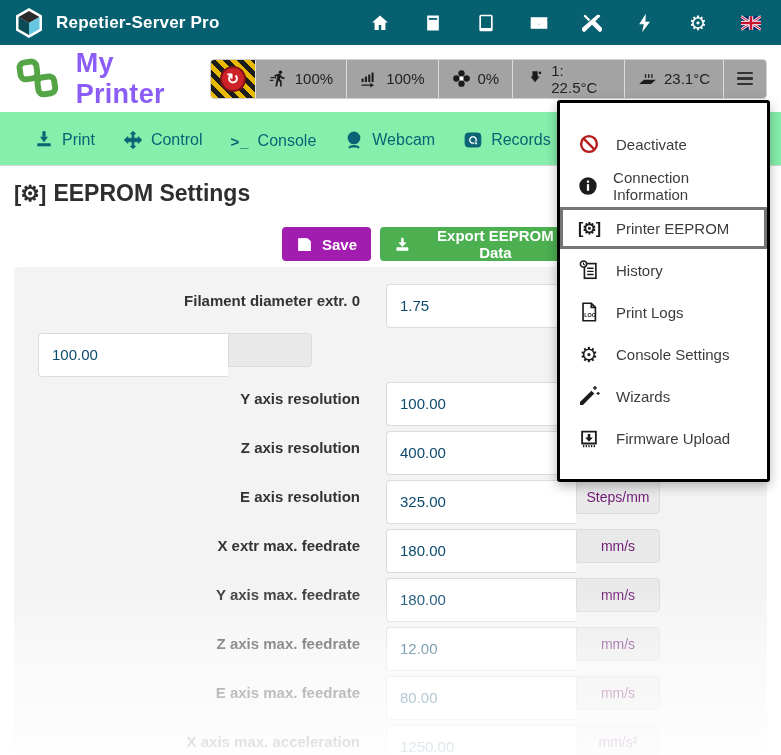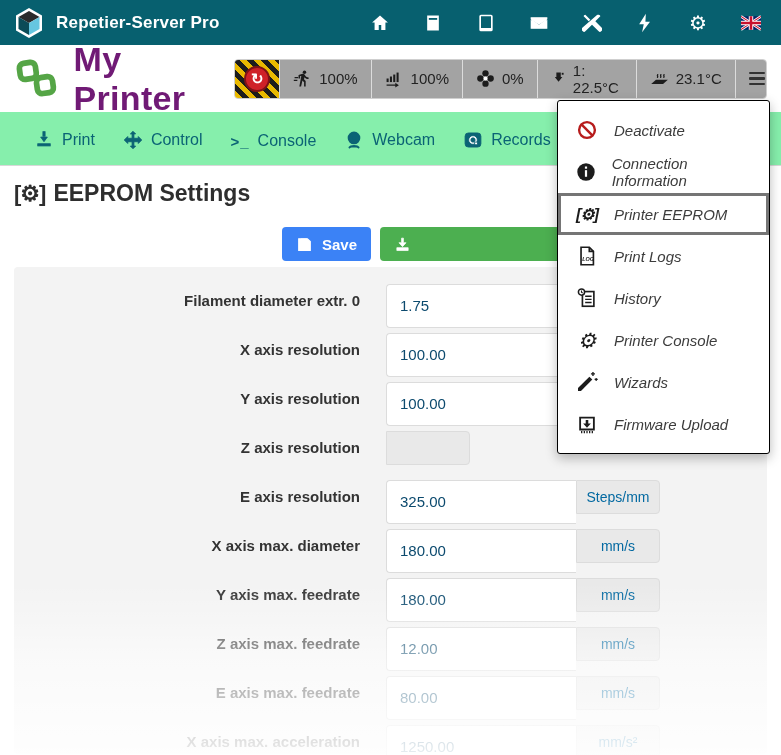--- a/index.html
+++ b/index.html
@@ -16,21 +16,21 @@
   .logo{ width:30px; height:32px; margin-right:12px; flex:0 0 auto;}
   .topbar-title{ font-size:17px; font-weight:700; letter-spacing:.2px;}
   .topbar-icons{ margin-left:auto; display:flex; align-items:center; gap:33px; padding-right:6px;}
   .tico{ width:20px; height:20px; display:flex; align-items:center; justify-content:center; cursor:pointer;}
   .tico svg{ width:20px; height:20px; fill:#fff;}
   .gear-glyph{ font-size:20px; color:#fff; line-height:1;}
   .flag{ width:27px; height:18px; }
   
   .pheader{ height:67px; display:flex; align-items:center; padding:0 14px; background:#fff;}
   .chain{ width:48px; height:42px; margin-right:14px;}
-  .pname{ font-size:34px; font-weight:700; color:#701a75; letter-spacing:.3px;}
+  .pname{ font-size:27px; font-weight:700; color:#8b5cf6; letter-spacing:.3px;}
   .ptools{ margin-left:auto; display:flex; border:1px solid #cfcfcf; border-radius:4px; overflow:hidden; background:#fff; height:40px; align-items:stretch;}
   .pseg{ display:flex; align-items:center; gap:7px; padding:0 13px; border-left:1px solid #dcdcdc; font-size:15px; color:#222; cursor:pointer; background:#a3a3a3;}
   .pseg:first-child{ border-left:none; }
   .pseg svg{ width:19px; height:19px; fill:#1c1c1c;}
   .estop{ padding:0 9px; background:repeating-linear-gradient(45deg,#e9b900 0 5px,#1c1c1c 5px 10px);}
   .estop-btn{ width:26px; height:26px; border-radius:50%; background:#cf2128; border:2px solid #7e1216; color:#fff; font-size:15px; font-weight:700; display:flex; align-items:center; justify-content:center; line-height:1;}
   .hamb{ width:16px; height:2.4px; background:#333; position:relative; border-radius:1px;}
   .hamb::before,.hamb::after{ content:""; position:absolute; left:0; width:16px; height:2.4px; background:#333; border-radius:1px;}
   .hamb::before{ top:-5.5px;} .hamb::after{ top:5.5px;}
   
@@ -40,31 +40,31 @@
   .tab .cons{ font-weight:700; font-size:15px; letter-spacing:1px;}
   .tab-active{ background:#fbfbfb; border:1px solid #d8d8d8; border-bottom:1px solid #fbfbfb; border-radius:4px 4px 0 0; margin-bottom:-1px; color:#2f7585;}
   .chipicon{ font-weight:700; font-size:17px; letter-spacing:-1px; white-space:nowrap;}
   
   .content{ padding:0 14px; position:relative;}
   .page-title{ display:flex; align-items:center; gap:8px; margin-top:14px; font-size:23px; font-weight:700; color:#2e2e2e;}
   .page-title .chipicon{ font-size:22px; font-weight:700;}
   .toolbar-space{ height:60px; }
   .btn{ position:absolute; top:227px; height:34px; border:none; border-radius:4px; color:#fff; font-size:15px; font-weight:700; display:flex; align-items:center; gap:9px; padding:0 14px; cursor:pointer; font-family:inherit;}
   .btn svg{ width:17px; height:17px; fill:#fff; stroke:#fff;}
-  .btn-save{ left:282px; background:#3b82f6;}
+  .btn-save{ left:282px; background:#a21caf;}
   .btn-export{ left:380px; width:205px; background:#4caf50;}
   
   .panel{ margin:0 14px; background:#f3f3f3; border-radius:4px; padding:9px 0 0; height:487px;}
   .frow{ display:flex; align-items:center; height:49px;}
   .flabel{ width:348px; text-align:right; font-size:15px; font-weight:700; color:#333; padding-right:2px;}
   .igroup{ display:flex; margin-left:24px; height:34px;}
   .ifield{ width:190px; height:44px; border:1px solid #dcdcdc; border-right:none; border-radius:4px 0 0 4px; padding:12px 13px; font-size:15px; color:#0c4a6e; background:#fff; font-family:inherit; outline:none;}
-  .iunit{ width:84px; height:34px; background:#e9e9e9; border:1px solid #dcdcdc; border-radius:0 4px 4px 0; display:flex; align-items:center; justify-content:center; font-size:14px; color:#0369a1;}
-  
-  .menu{ position:absolute; left:557px; top:100px; width:213px; background:#fff; border:1px solid #000000; border-radius:3px; box-shadow:0 4px 12px rgba(0,0,0,.28); padding:8px 0; z-index:100;font-style:italic;}
+  .iunit{ width:84px; height:34px; background:#e9e9e9; border:1px solid #dcdcdc; border-radius:0 4px 4px 0; display:flex; align-items:center; justify-content:center; font-size:14px; color:#701a75;}
+  
+  .menu{ position:absolute; left:557px; top:100px; width:213px; background:#fff; border:3px solid #000000; border-radius:3px; box-shadow:0 4px 12px rgba(0,0,0,.28); padding:20px 0; z-index:100;}
   .mitem{ height:42px; display:flex; align-items:center; gap:14px; padding:0 16px; font-size:15px; color:#3c3c3c; cursor:pointer; background:#fff;}
   .mitem .mico{ width:26px; display:flex; align-items:center; justify-content:center;}
   .mitem svg{ width:22px; height:22px;}
   .mitem-active{ border:3px solid #757575; padding:0 13px;}
   .mico .chipicon{ color:#1c1c1c; font-size:16px;}
   .gear-dark{ font-size:21px; color:#1c1c1c; line-height:1;}
   
   .fade{ position:absolute; left:0; right:0; bottom:0; height:172px; z-index:40; pointer-events:none;
     background:linear-gradient(to bottom, rgba(255,255,255,0) 0%, rgba(255,255,255,.55) 45%, rgba(255,255,255,.9) 100%);}
 </style>
@@ -250,60 +250,61 @@
       <rect x="8" y="4.5" width="6.5" height="4" stroke-width="1.8"></rect>
       <rect x="7.5" y="13" width="9" height="7" stroke-width="1.8"></rect>
     </svg>
   <span>Save</span>
 </button>
 <button class="btn btn-export">
   <svg viewBox="0 0 24 24">
       <polygon points="10.7,3 13.3,3 13.3,9.5 17,9.5 12,15 7,9.5 10.7,9.5"></polygon>
       <path d="M4 16.5h16v4H4z"></path>
     </svg>
+  <span>Export EEPROM Data</span>
 </button>
 
 <div class="panel">
 
   <div class="frow">
     <label class="flabel">Filament diameter extr. 0</label>
     <div class="igroup">
         <input class="ifield" value="1.75" style="">
         <span class="iunit"></span>
       </div>
   </div>
   <div class="frow">
-    <label class="flabel">X axis resolution</label>
     <div class="igroup">
         <input class="ifield" value="100.00" style="">
         <span class="iunit"></span>
       </div>
   </div>
   <div class="frow">
     <label class="flabel">Y axis resolution</label>
     <div class="igroup">
         <input class="ifield" value="100.00" style="">
         <span class="iunit"></span>
       </div>
   </div>
   <div class="frow">
     <label class="flabel">Z axis resolution</label>
     <div class="igroup">
+        <input class="ifield" value="400.00" style="">
         <span class="iunit"></span>
       </div>
   </div>
   <div class="frow">
     <label class="flabel">E axis resolution</label>
     <div class="igroup">
         <input class="ifield" value="325.00" style="">
         <span class="iunit">Steps/mm</span>
       </div>
   </div>
   <div class="frow">
-    <label class="flabel">X axis max. diameter</label>
+    <label class="flabel">X extr max. feedrate</label>
     <div class="igroup">
         <input class="ifield" value="180.00" style="">
         <span class="iunit">mm/s</span>
       </div>
   </div>
   <div class="frow">
     <label class="flabel">Y axis max. feedrate</label>
     <div class="igroup">
         <input class="ifield" value="180.00" style="">
         <span class="iunit">mm/s</span>
@@ -351,47 +352,47 @@
           <rect x="10.8" y="6" width="2.4" height="2.4" fill="#fff"></rect>
         </svg>
       </span>
     <span>Connection Information</span>
   </div>
   <div class="mitem mitem-active">
     <span class="mico">
         <span class="chipicon">[⚙]</span>
       </span>
     <span>Printer EEPROM</span>
-  </div>
-  <div class="mitem">
-    <span class="mico">
-        <svg viewBox="0 0 24 24" fill="none">
-          <path d="M5.5 2.5h9l4.5 4.5v14.5h-13.5z" stroke="#1c1c1c" stroke-width="1.8"></path>
-          <path d="M14.5 2.5v4.5H19" stroke="#1c1c1c" stroke-width="1.8"></path>
-          <text x="6.8" y="17.5" font-size="6" font-weight="bold" fill="#1c1c1c" font-family="Liberation Sans, sans-serif">LOG</text>
-        </svg>
-      </span>
-    <span>Print Logs</span>
   </div>
   <div class="mitem">
     <span class="mico">
         <svg viewBox="0 0 24 24" fill="none">
           <rect x="7" y="5" width="12.5" height="16" stroke="#1c1c1c" stroke-width="1.8"></rect>
           <path d="M10 10h7M10 13.5h7M10 17h7" stroke="#1c1c1c" stroke-width="1.6"></path>
           <circle cx="6" cy="5.5" r="3.4" fill="#fff" stroke="#1c1c1c" stroke-width="1.6"></circle>
           <path d="M6 3.8v1.9l1.3.8" stroke="#1c1c1c" stroke-width="1.2"></path>
         </svg>
       </span>
     <span>History</span>
   </div>
   <div class="mitem">
     <span class="mico">
+        <svg viewBox="0 0 24 24" fill="none">
+          <path d="M5.5 2.5h9l4.5 4.5v14.5h-13.5z" stroke="#1c1c1c" stroke-width="1.8"></path>
+          <path d="M14.5 2.5v4.5H19" stroke="#1c1c1c" stroke-width="1.8"></path>
+          <text x="6.8" y="17.5" font-size="6" font-weight="bold" fill="#1c1c1c" font-family="Liberation Sans, sans-serif">LOG</text>
+        </svg>
+      </span>
+    <span>Print Logs</span>
+  </div>
+  <div class="mitem">
+    <span class="mico">
         <span class="gear-dark">⚙</span>
       </span>
-    <span>Printer Console</span>
+    <span>Console Settings</span>
   </div>
   <div class="mitem">
     <span class="mico">
         <svg viewBox="0 0 24 24">
           <path fill="#1c1c1c" d="M2.2 18.6L14.6 6.2l3.2 3.2L5.4 21.8 2.2 21.8z"></path>
           <path d="M18.5 1v4.4M16.3 3.2h4.4" stroke="#1c1c1c" stroke-width="1.5"></path>
           <path d="M22 7.5v3.4M20.3 9.2h3.4" stroke="#1c1c1c" stroke-width="1.3"></path>
         </svg>
       </span>
     <span>Wizards</span>

